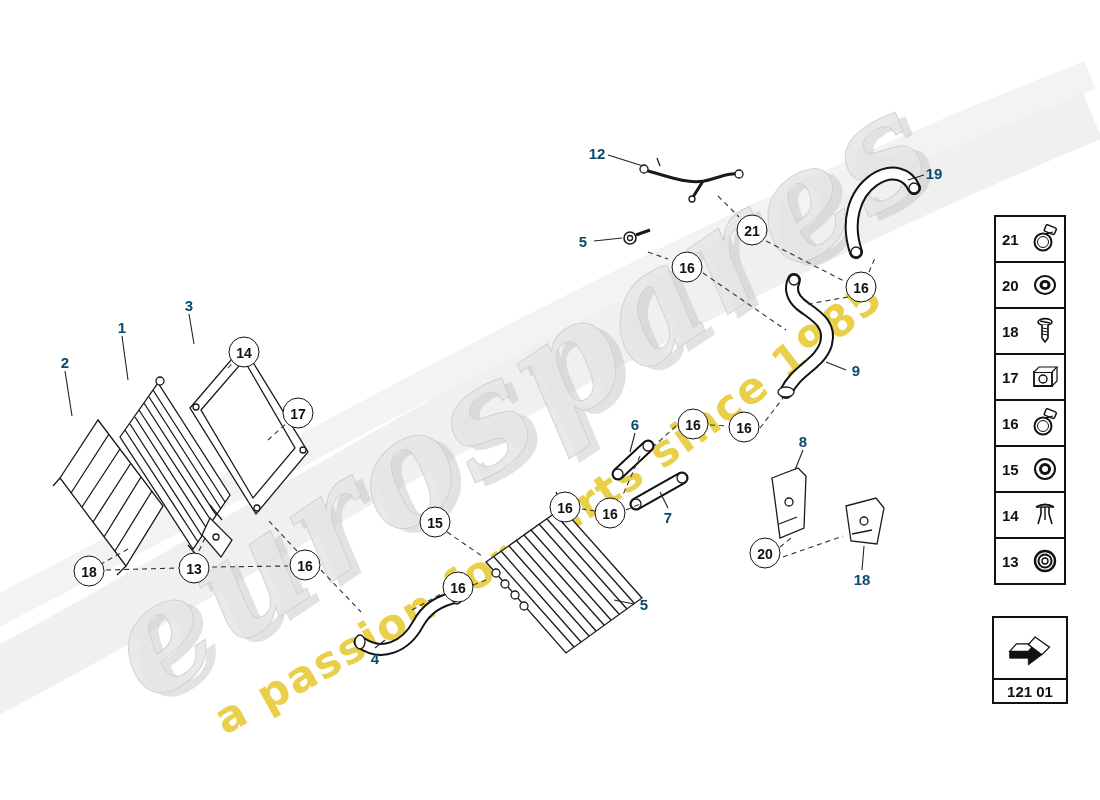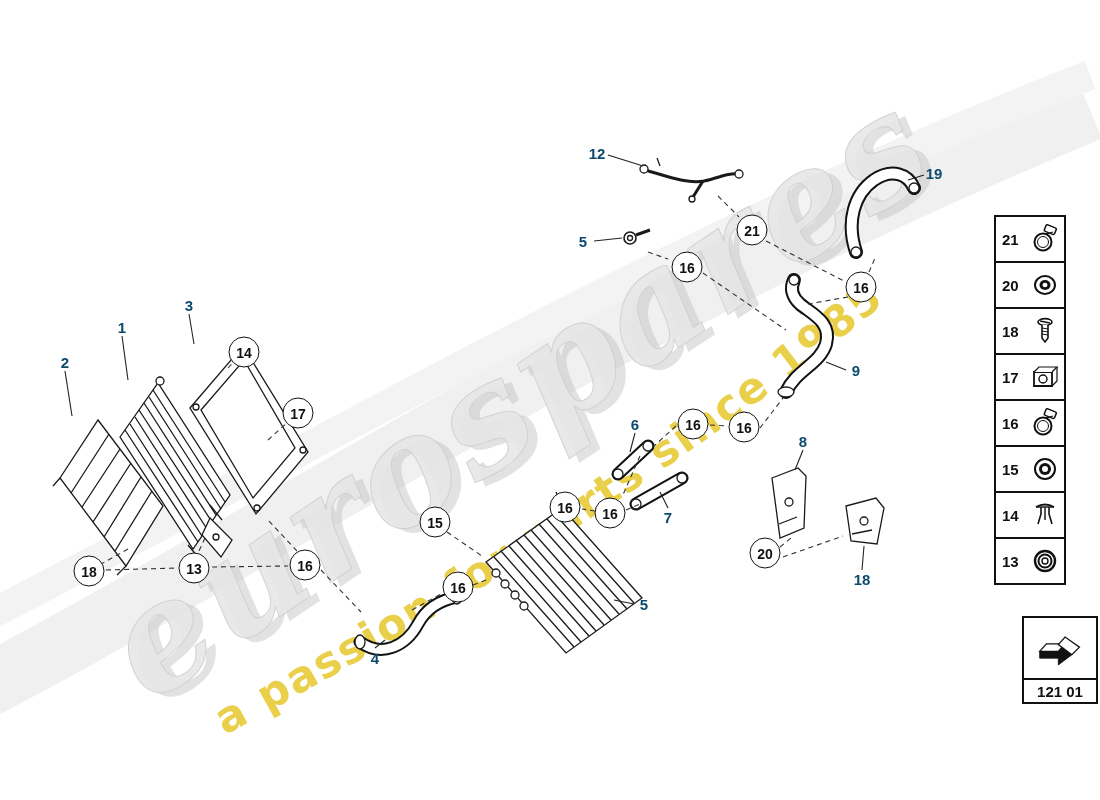--- a/index.html
+++ b/index.html
@@ -13,21 +13,21 @@
            pointer-events:auto;cursor:pointer;box-sizing:border-box;}
   .plabel{position:absolute;font-weight:bold;font-size:15px;color:#0c4a6e;transform:translate(-50%,-50%);}
   .legend{position:absolute;left:994px;top:215px;width:72px;display:flex;flex-direction:column;}
   .legend-cell{height:48px;border:2px solid #111;background:#fff;display:flex;align-items:center;
                justify-content:space-between;padding:0 4px 0 6px;box-sizing:border-box;cursor:pointer;}
   .legend-cell + .legend-cell{margin-top:-2px;}
   .legend-num{font-weight:bold;font-size:15px;color:#111;}
   .legend-icon{display:block;}
   .legend-icon svg{width:30px;height:30px;display:block;}
   .footer-box{position:absolute;left:992px;top:616px;width:76px;height:88px;border:2.5px solid #111;
-              background:#fff;box-sizing:border-box;display:flex;flex-direction:column;margin-left:30px;}
+              background:#fff;box-sizing:border-box;display:flex;flex-direction:column;}
   .footer-icon{flex:1;display:flex;align-items:center;justify-content:center;}
   .footer-icon svg{width:58px;height:44px;display:block;}
   .footer-code{border-top:2.5px solid #111;font-weight:bold;font-size:15px;color:#111;
                text-align:center;padding:3px 0 2px;}
 </style>
 </head>
 <body>
 
 <div class="stage">
 

